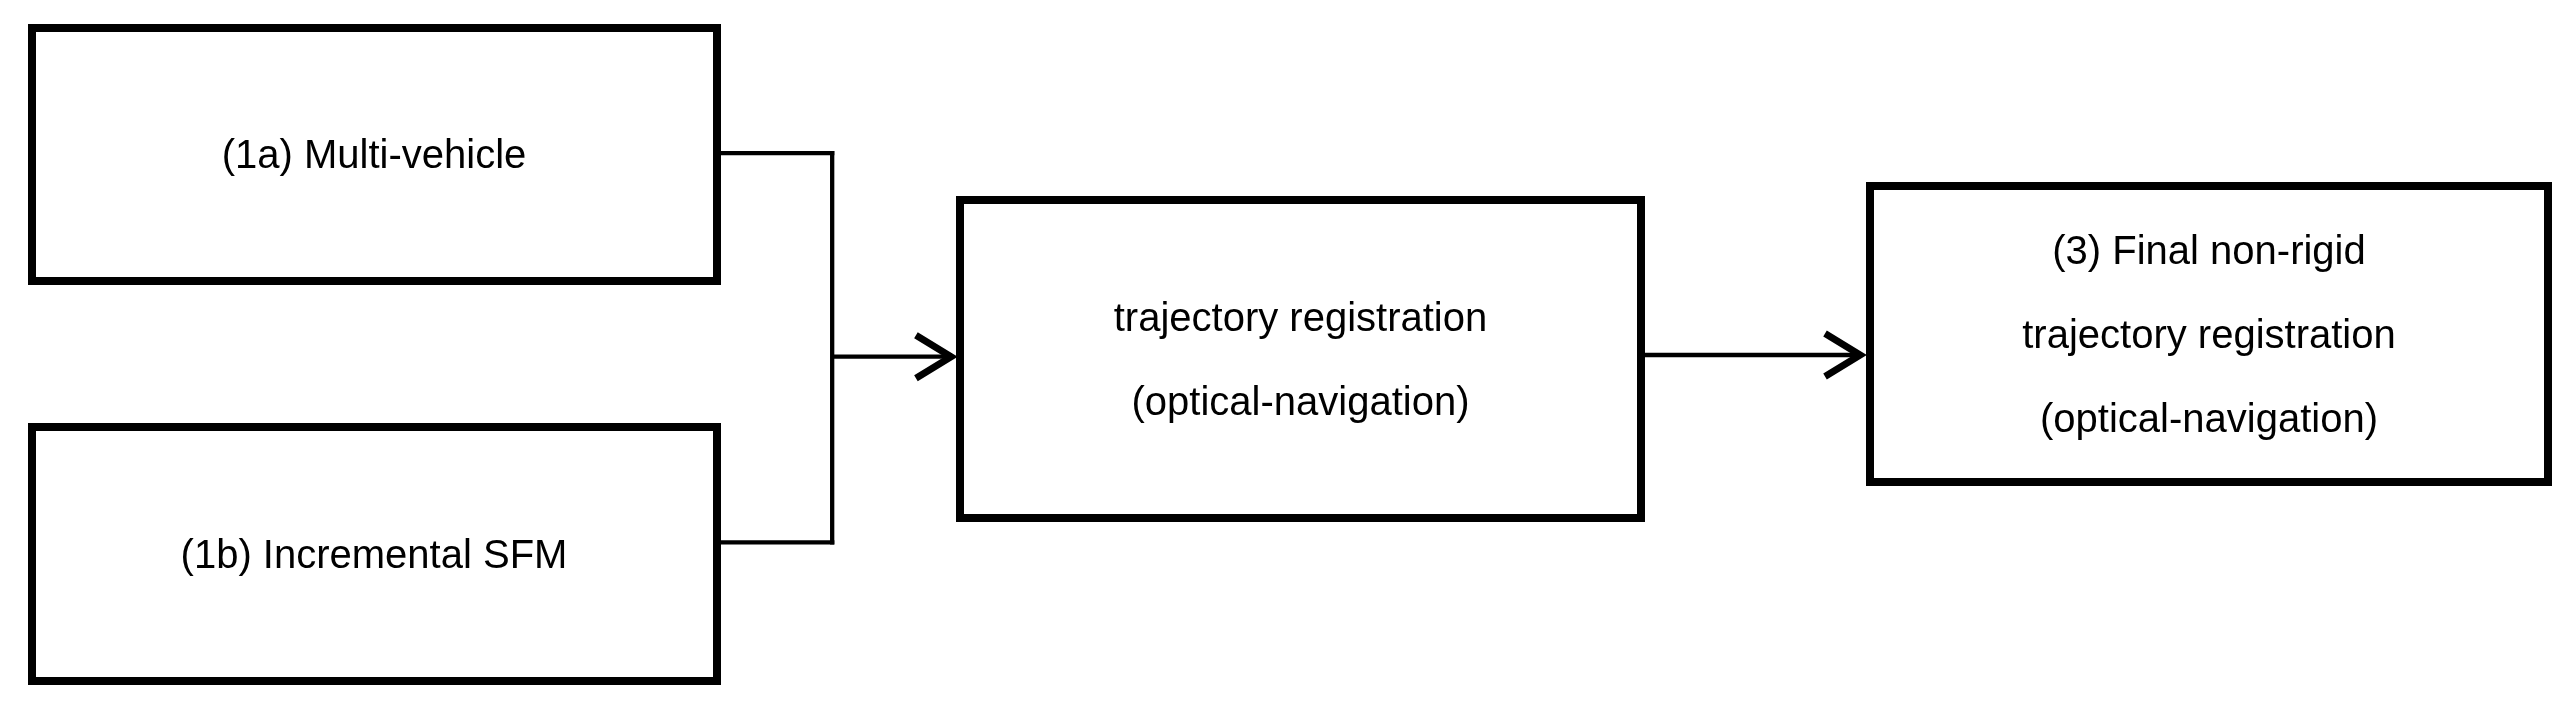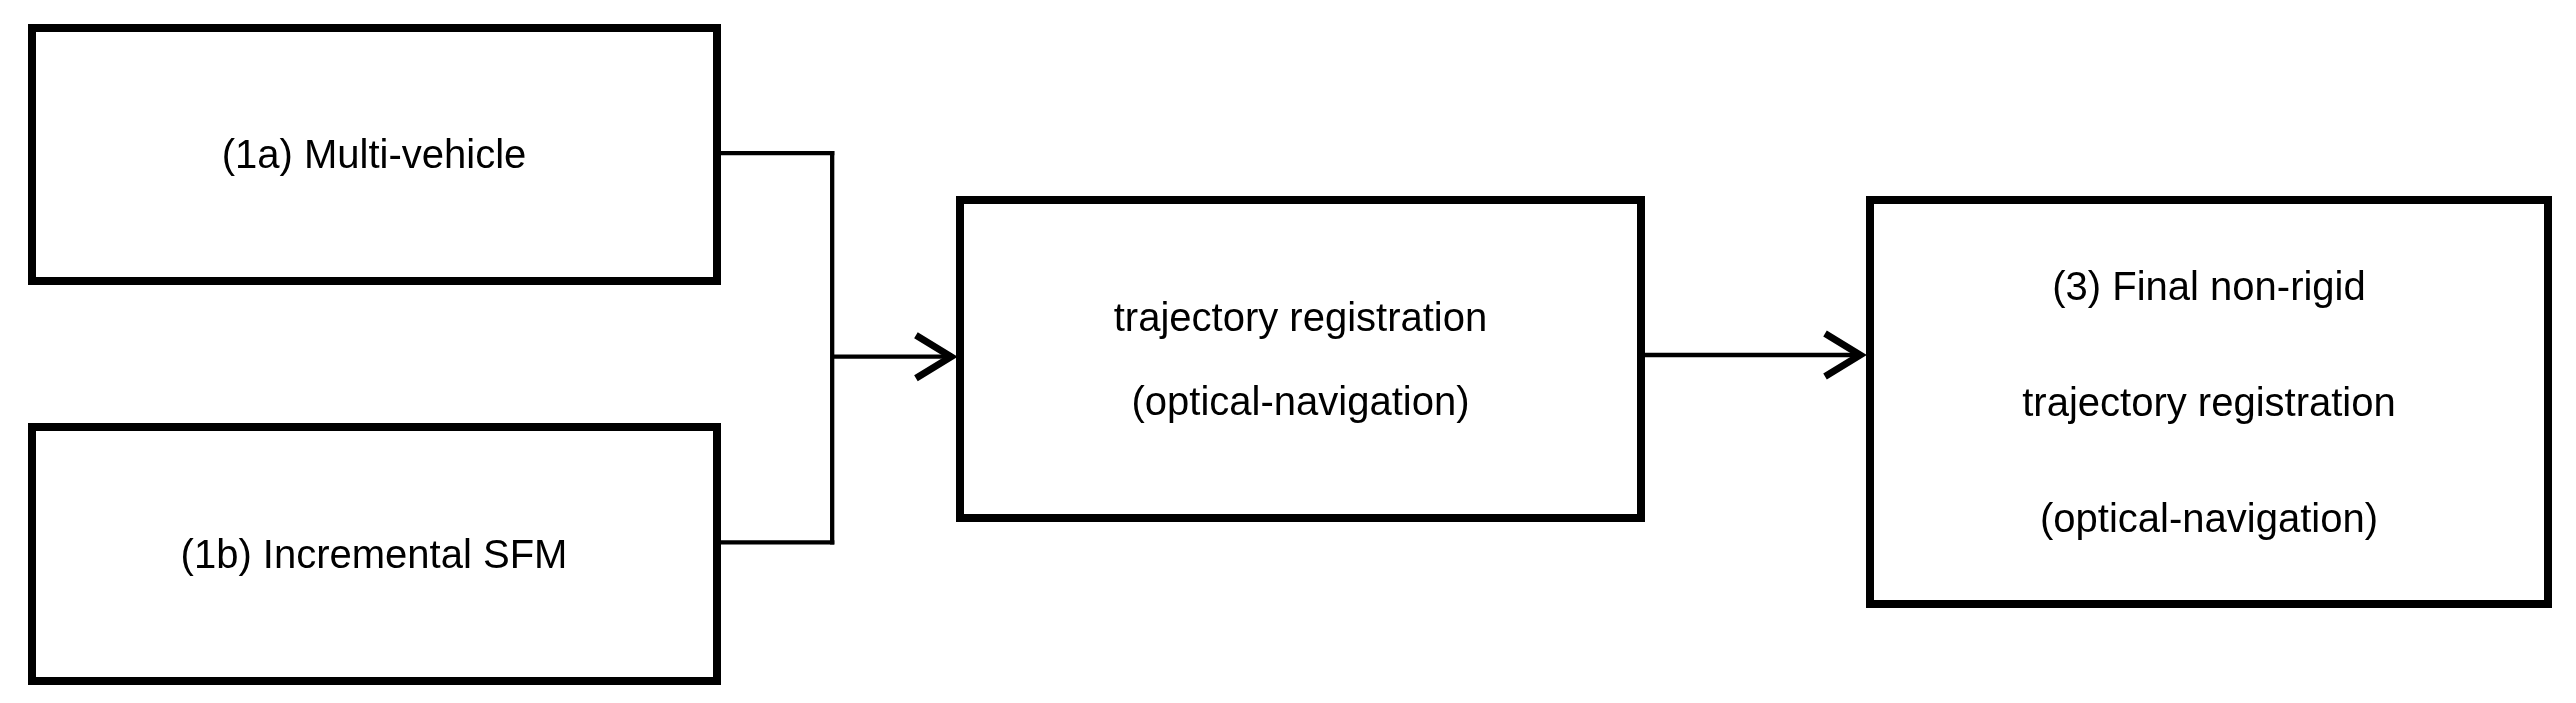--- a/index.html
+++ b/index.html
@@ -33,21 +33,21 @@
     justify-content: center;
     align-items: center;
     text-align: center;
     font-size: 40px;
     line-height: 77px;
     white-space: nowrap;
   }
   .node-1a { left: 27.5px;   top: 24px;  width: 693px; height: 261px; }
   .node-1b { left: 27.5px;   top: 415px; width: 693px; height: 262px; margin-top: 8px; }
   .node-2  { left: 956px; top: 196px; width: 689px; height: 326px; line-height: 84px; }
-  .node-3  { left: 1866px; top: 196px; width: 686px; height: 412px; line-height: 84px; gap: 32px; }
+  .node-3  { left: 1866px; top: 182px; width: 686px; height: 304px; line-height: 84px; }
   .node .label-line { width: 100%; }
 </style>
 </head>
 <body>
 
 <div class="canvas">
 
   <svg class="connector-layer" viewBox="0 0 2998 819" xmlns="http://www.w3.org/2000/svg" aria-hidden="true">
 
     <line x1="838" y1="178" x2="971" y2="178" stroke="#000000" stroke-width="5"></line>

